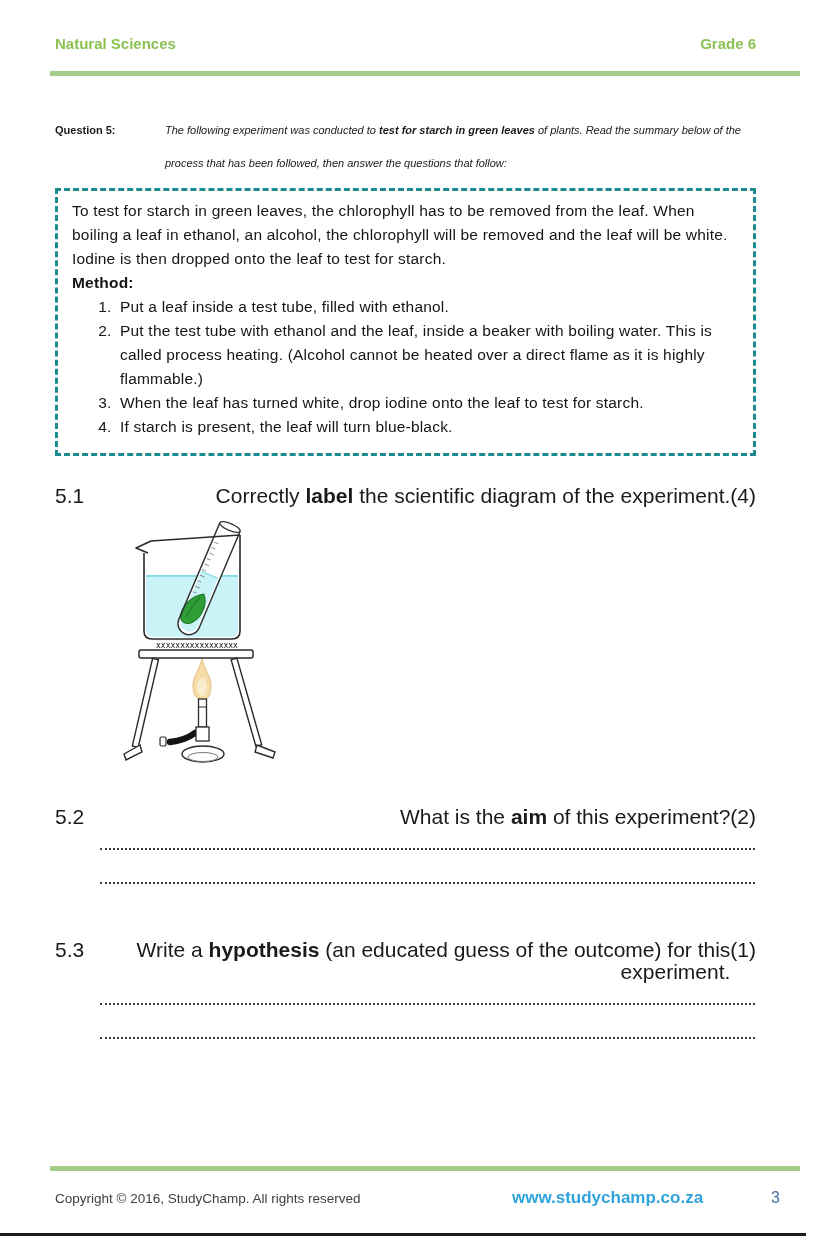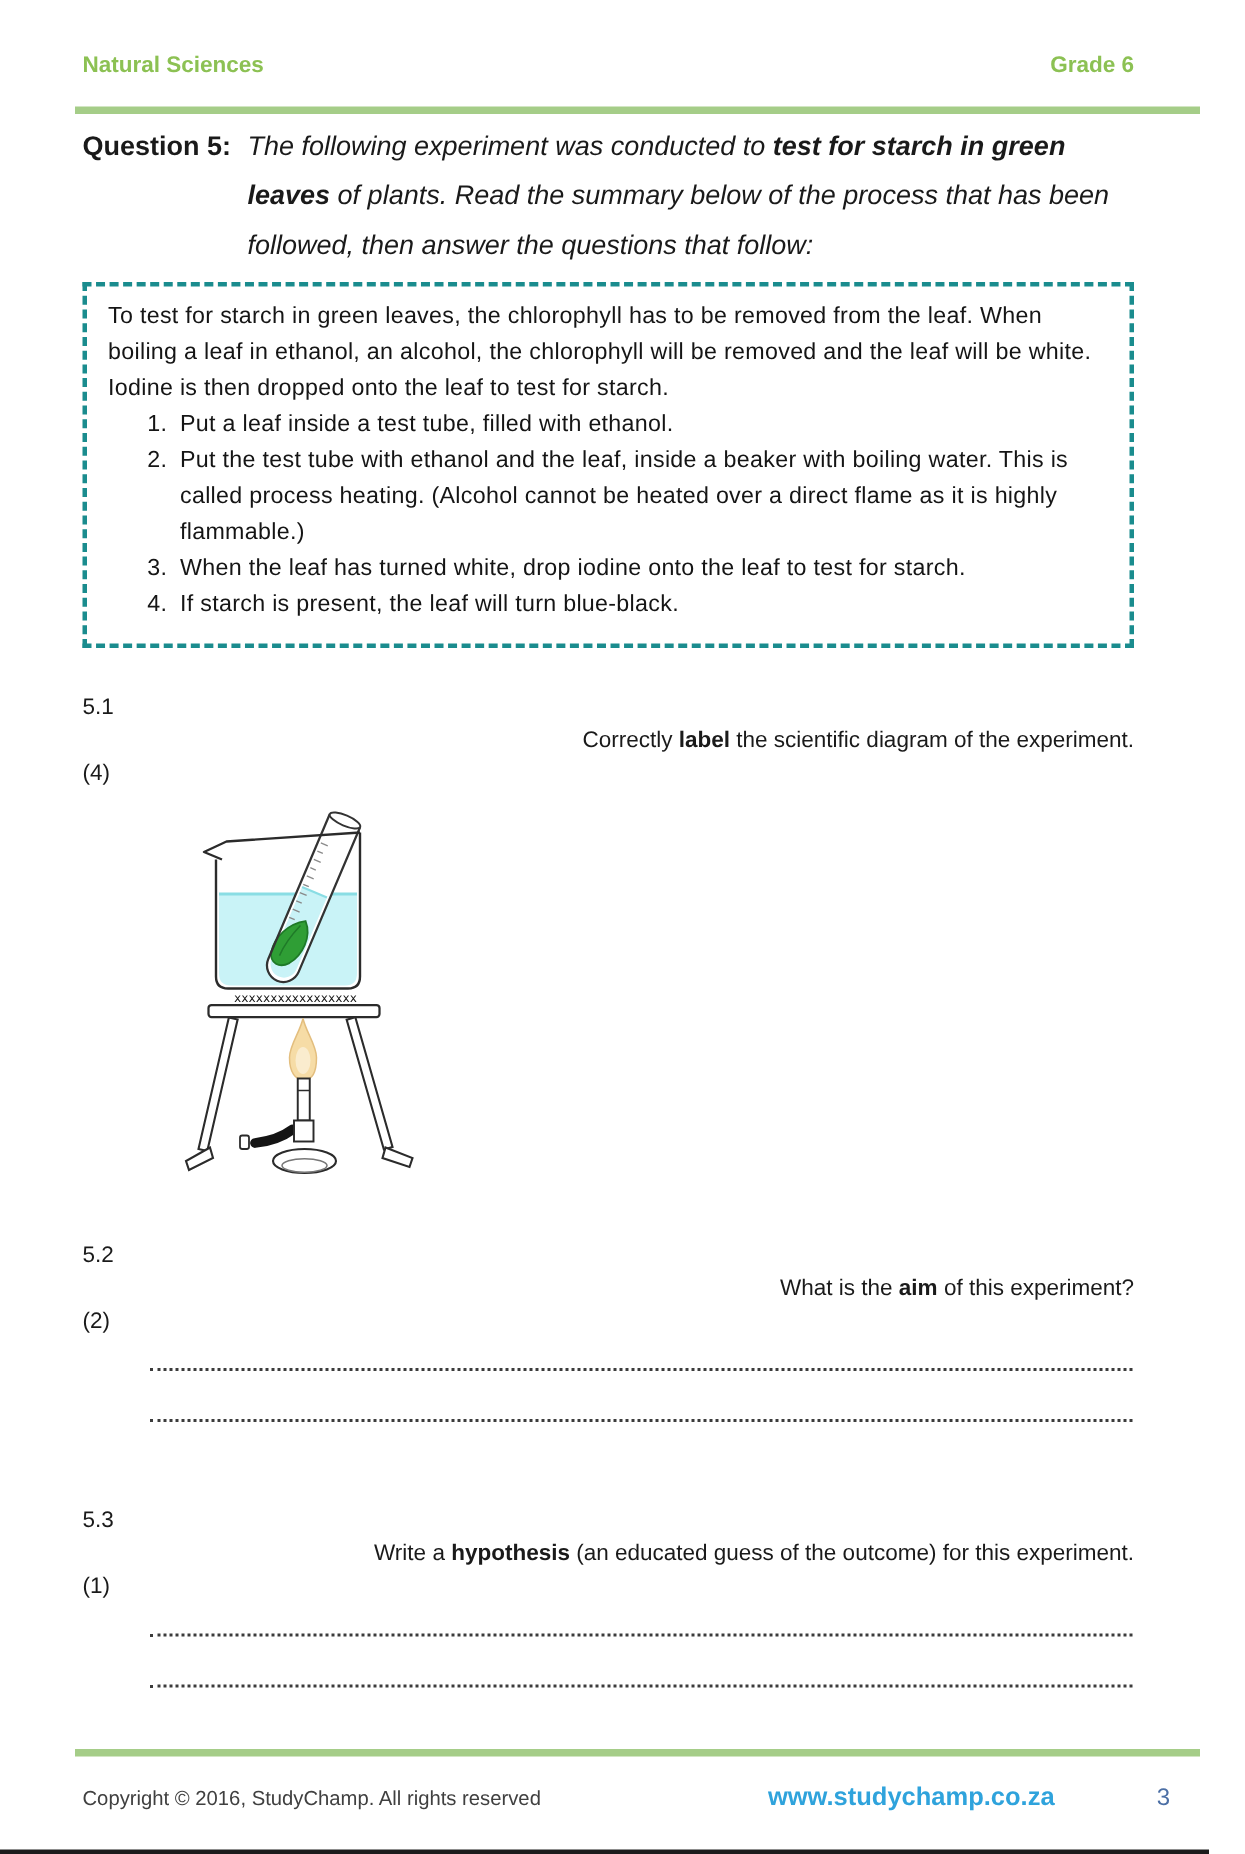--- a/index.html
+++ b/index.html
@@ -15,34 +15,34 @@
 
   .content { padding:34px 50px 0 55px; }
 
   
   .header-row { display:flex; justify-content:space-between; align-items:baseline;
     font-size:15px; font-weight:bold; color:#8CC153; line-height:19px; }
   .header-rule { position:absolute; top:71px; left:50px; width:750px; height:5px;
     background:#A5CD88; }
 
   
-  .q5-section { display:flex; margin-top:28px; font-size:18px; line-height:33px; }
+  .q5-section { display:flex; margin-top:61px; font-size:11px; line-height:33px; }
   .q5-label { width:110px; flex:none; font-weight:bold; }
   .q5-intro { width:612px; font-style:italic; }
   .q5-intro b { font-weight:bold;text-align:right; }
 
   
   .info-box { margin-top:8px; border:3px dashed #1A8C8E; padding:8px 14px 14px 14px;
     font-size:15.5px; line-height:24px; color:#151515; letter-spacing:0.2px; }
   .info-box .method { font-weight:bold; }
   .info-box ol { margin:0; padding-left:44px; }
   .info-box li { padding-left:4px; }
 
   
-  .q-row { display:flex; font-size:15px; line-height:22px;flex-direction:column; }
+  .q-row { display:flex; font-size:21px; line-height:22px; }
   .q-num { width:44px; flex:none; }
   .q-text { flex:1;text-align:right; }
   .q-text b { font-weight:bold; }
   .q-marks { flex:none; }
   .mt-51 { margin-top:29px; }
   .mt-52 { margin-top:40px; }
   .mt-53 { margin-top:55px; }
 
   
   .diagram { display:block; margin:4px 0 0 60px; }
@@ -76,20 +76,21 @@
       <span>Grade 6</span>
     </div>
 
     <div class="q5-section">
       <span class="q5-label">Question 5:</span>
       <span class="q5-intro"><span>The following experiment was conducted to </span><b>test for starch in green leaves</b><span> of plants. Read the summary below of the process that has been followed, then answer the questions that follow:</span></span>
     </div>
 
     <div class="info-box">
       <div>To test for starch in green leaves, the chlorophyll has to be removed from the leaf. When boiling a leaf in ethanol, an alcohol, the chlorophyll will be removed and the leaf will be white. Iodine is then dropped onto the leaf to test for starch.</div>
+      <div class="method">Method:</div>
       <ol>
         <li>Put a leaf inside a test tube, filled with ethanol.</li>
         <li>Put the test tube with ethanol and the leaf, inside a beaker with boiling water. This is called process heating. (Alcohol cannot be heated over a direct flame as it is highly flammable.)</li>
         <li>When the leaf has turned white, drop iodine onto the leaf to test for starch.</li>
         <li>If starch is present, the leaf will turn blue-black.</li>
       </ol>
     </div>
 
     <div class="q-row mt-51">
       <span class="q-num">5.1</span>

